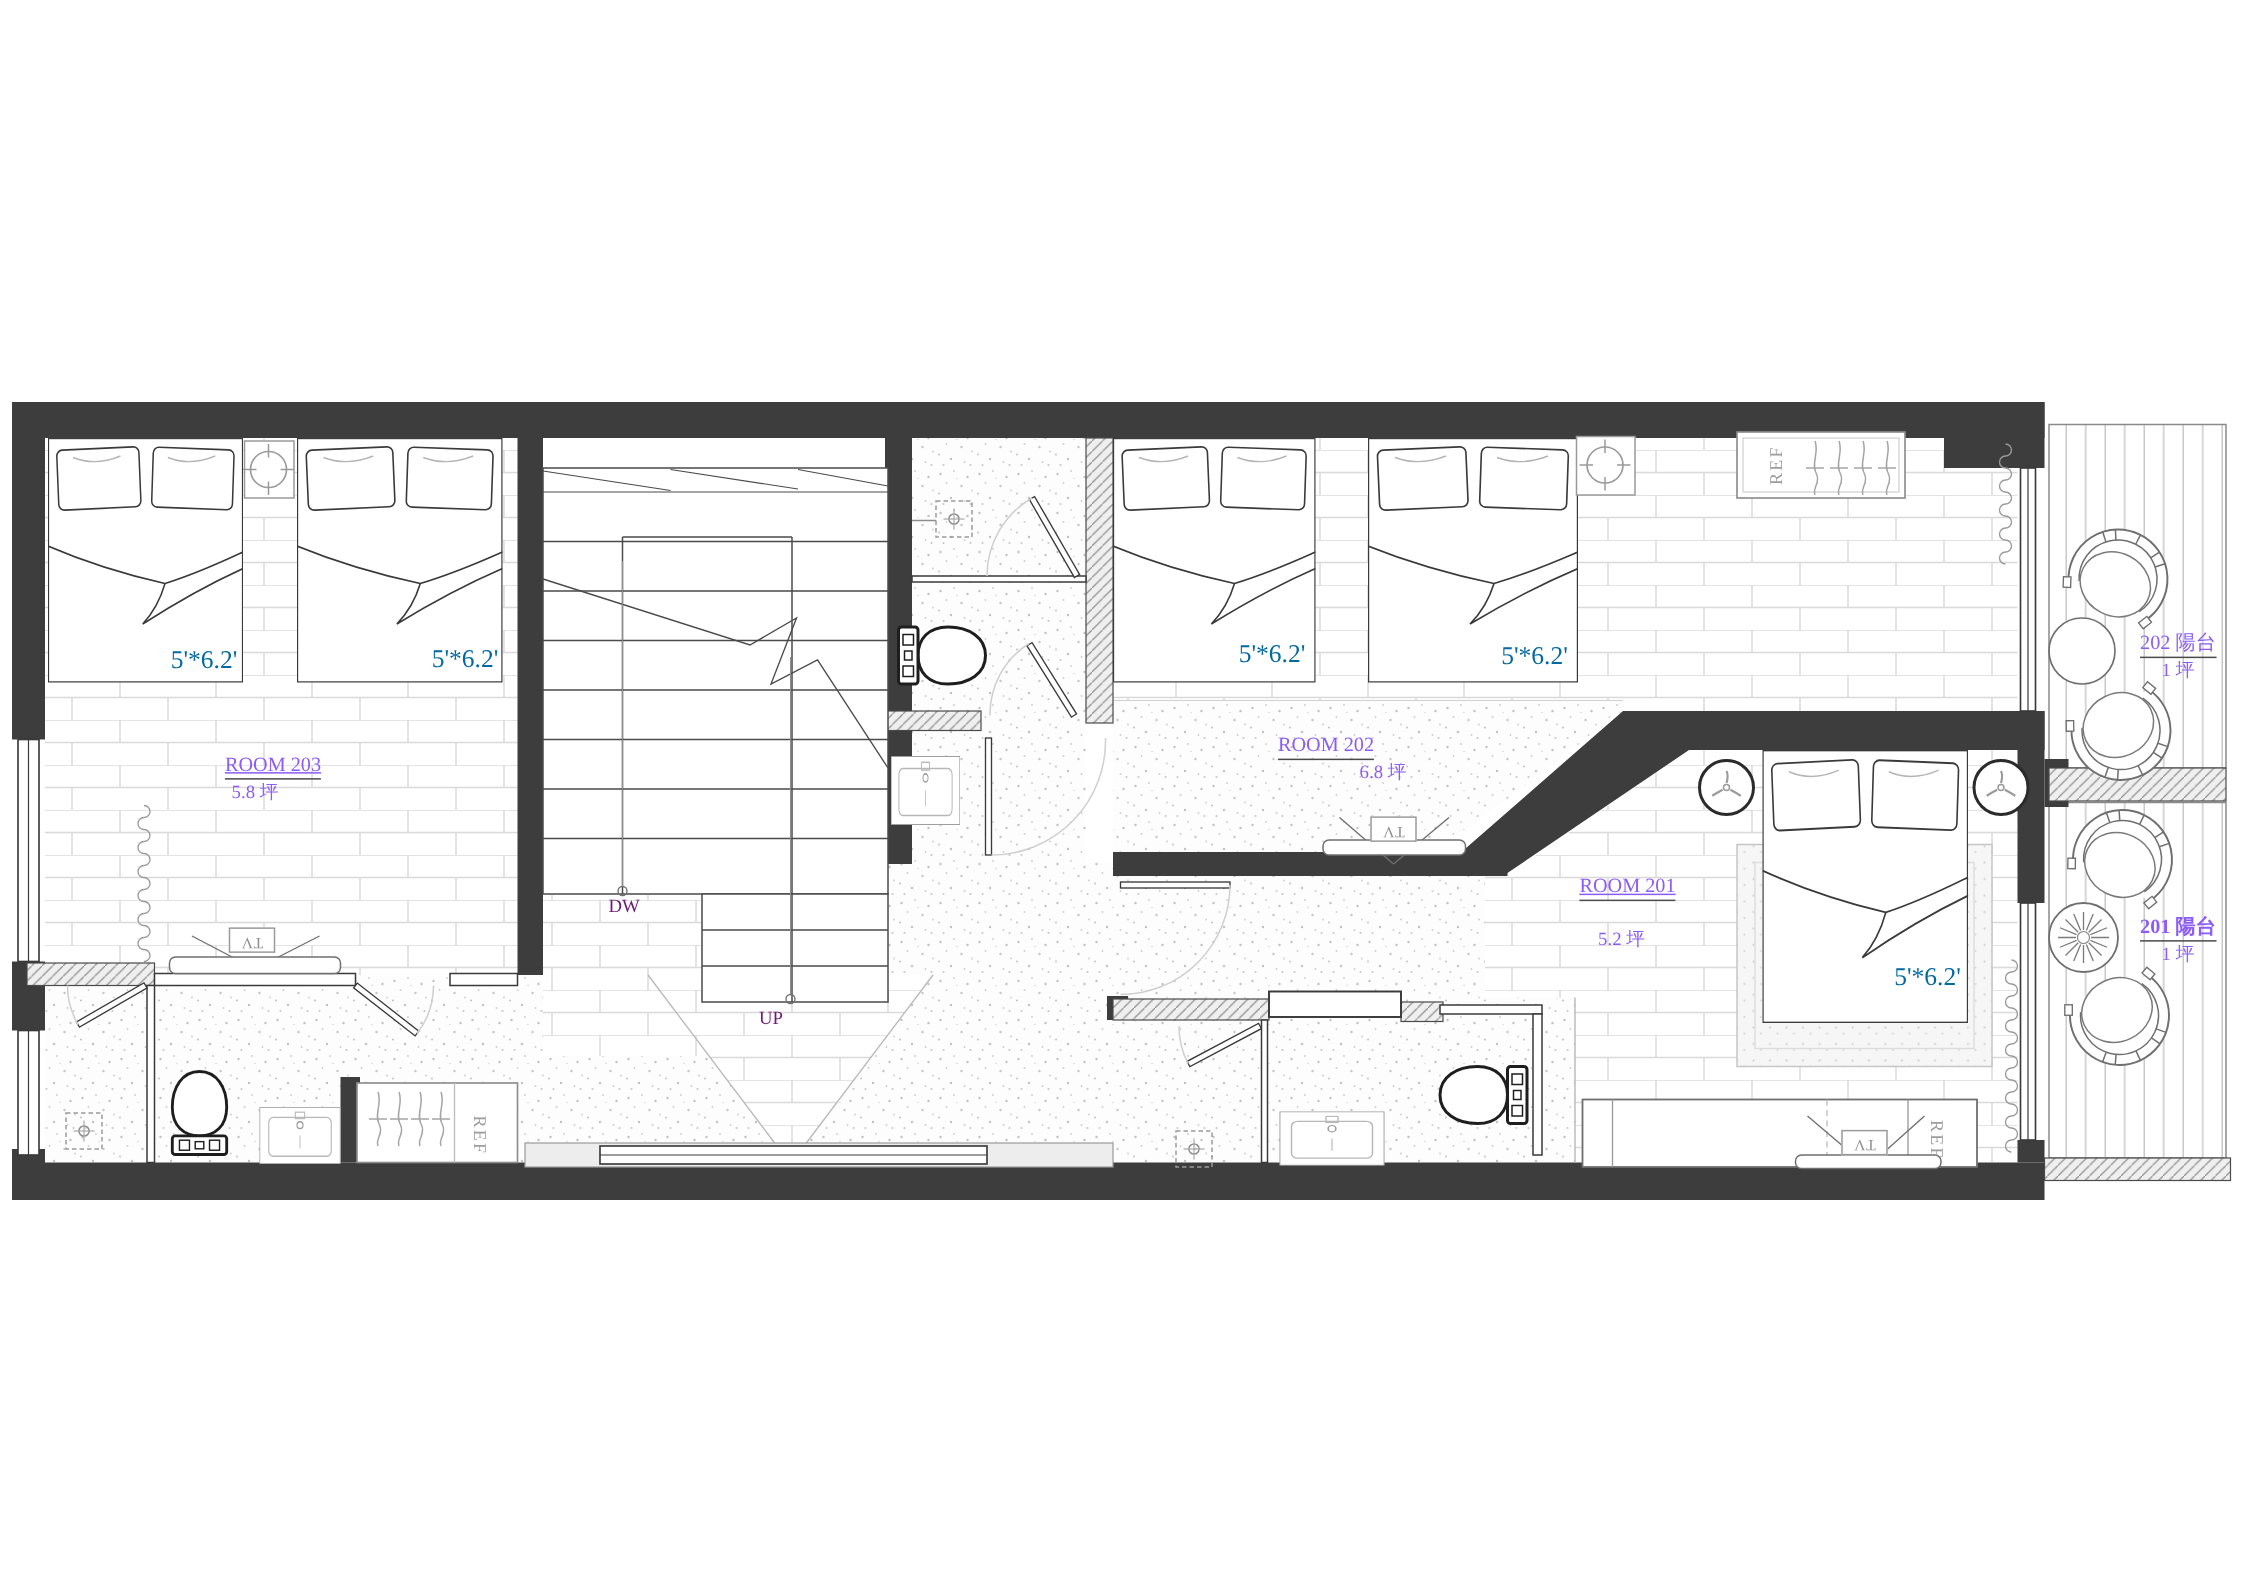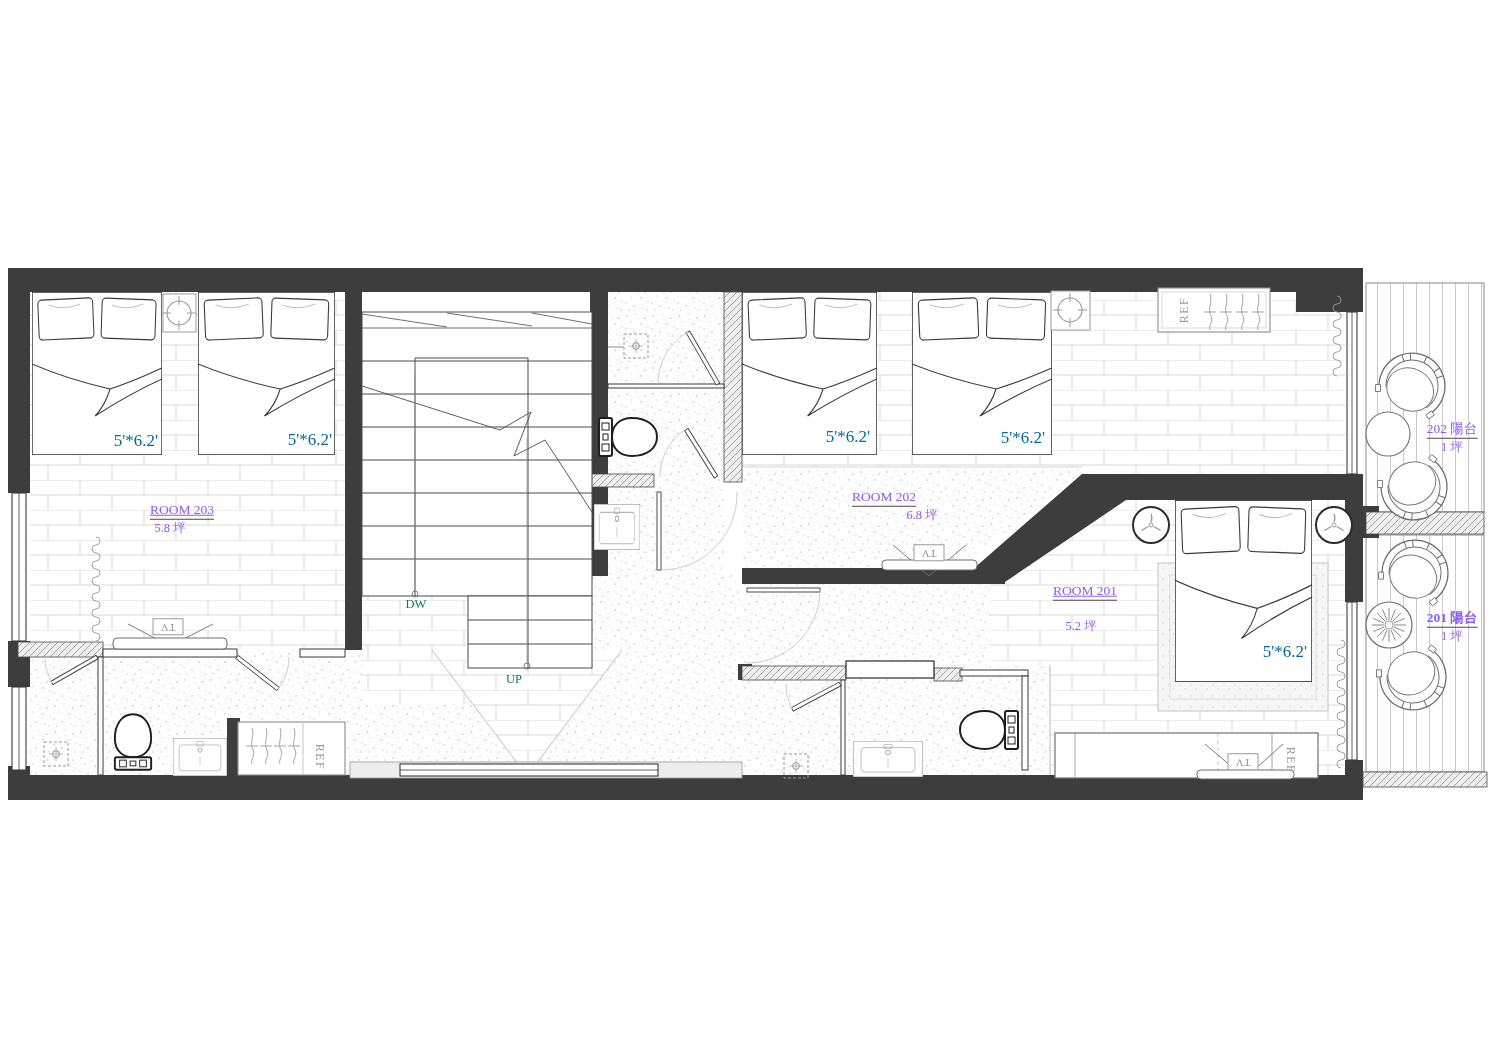--- a/index.html
+++ b/index.html
@@ -4,21 +4,21 @@
 <style>
   html,body{margin:0;padding:0;background:#ffffff;}
   #canvas{position:relative;width:1500px;height:1061px;background:#ffffff;overflow:hidden;
           font-family:"Liberation Serif",serif;}
   #plan-svg{position:absolute;left:0;top:0;}
   .lbl{position:absolute;transform:translate(-50%,-50%);white-space:nowrap;color:#8b5cf6;
        font-family:"Liberation Serif",serif;line-height:1;}
   .room-name{font-size:13.5px;border-bottom:1px solid #4a4a4a;padding-bottom:2px;}
   .room-area{font-size:12.5px;}
   .dim{font-size:17px;color:#0369a1;}
-  .stair-lbl{font-size:12.5px;color:#0f766e;}
+  .stair-lbl{font-size:12.5px;color:#701a75;}
   .tv-lbl{font-size:10.5px;color:#8d8d8d;border:1px solid #9a9a9a;background:#fff;
           padding:2px 7px;transform:translate(-50%,-50%) rotate(180deg);letter-spacing:.5px;}
   .ref-lbl{font-size:12px;color:#9d9d9d;letter-spacing:1.5px;}
   .rot90{transform:translate(-50%,-50%) rotate(90deg);}
   .rotm90{transform:translate(-50%,-50%) rotate(-90deg);}
 </style>
 </head>
 <body>
 
 <div id="canvas">

